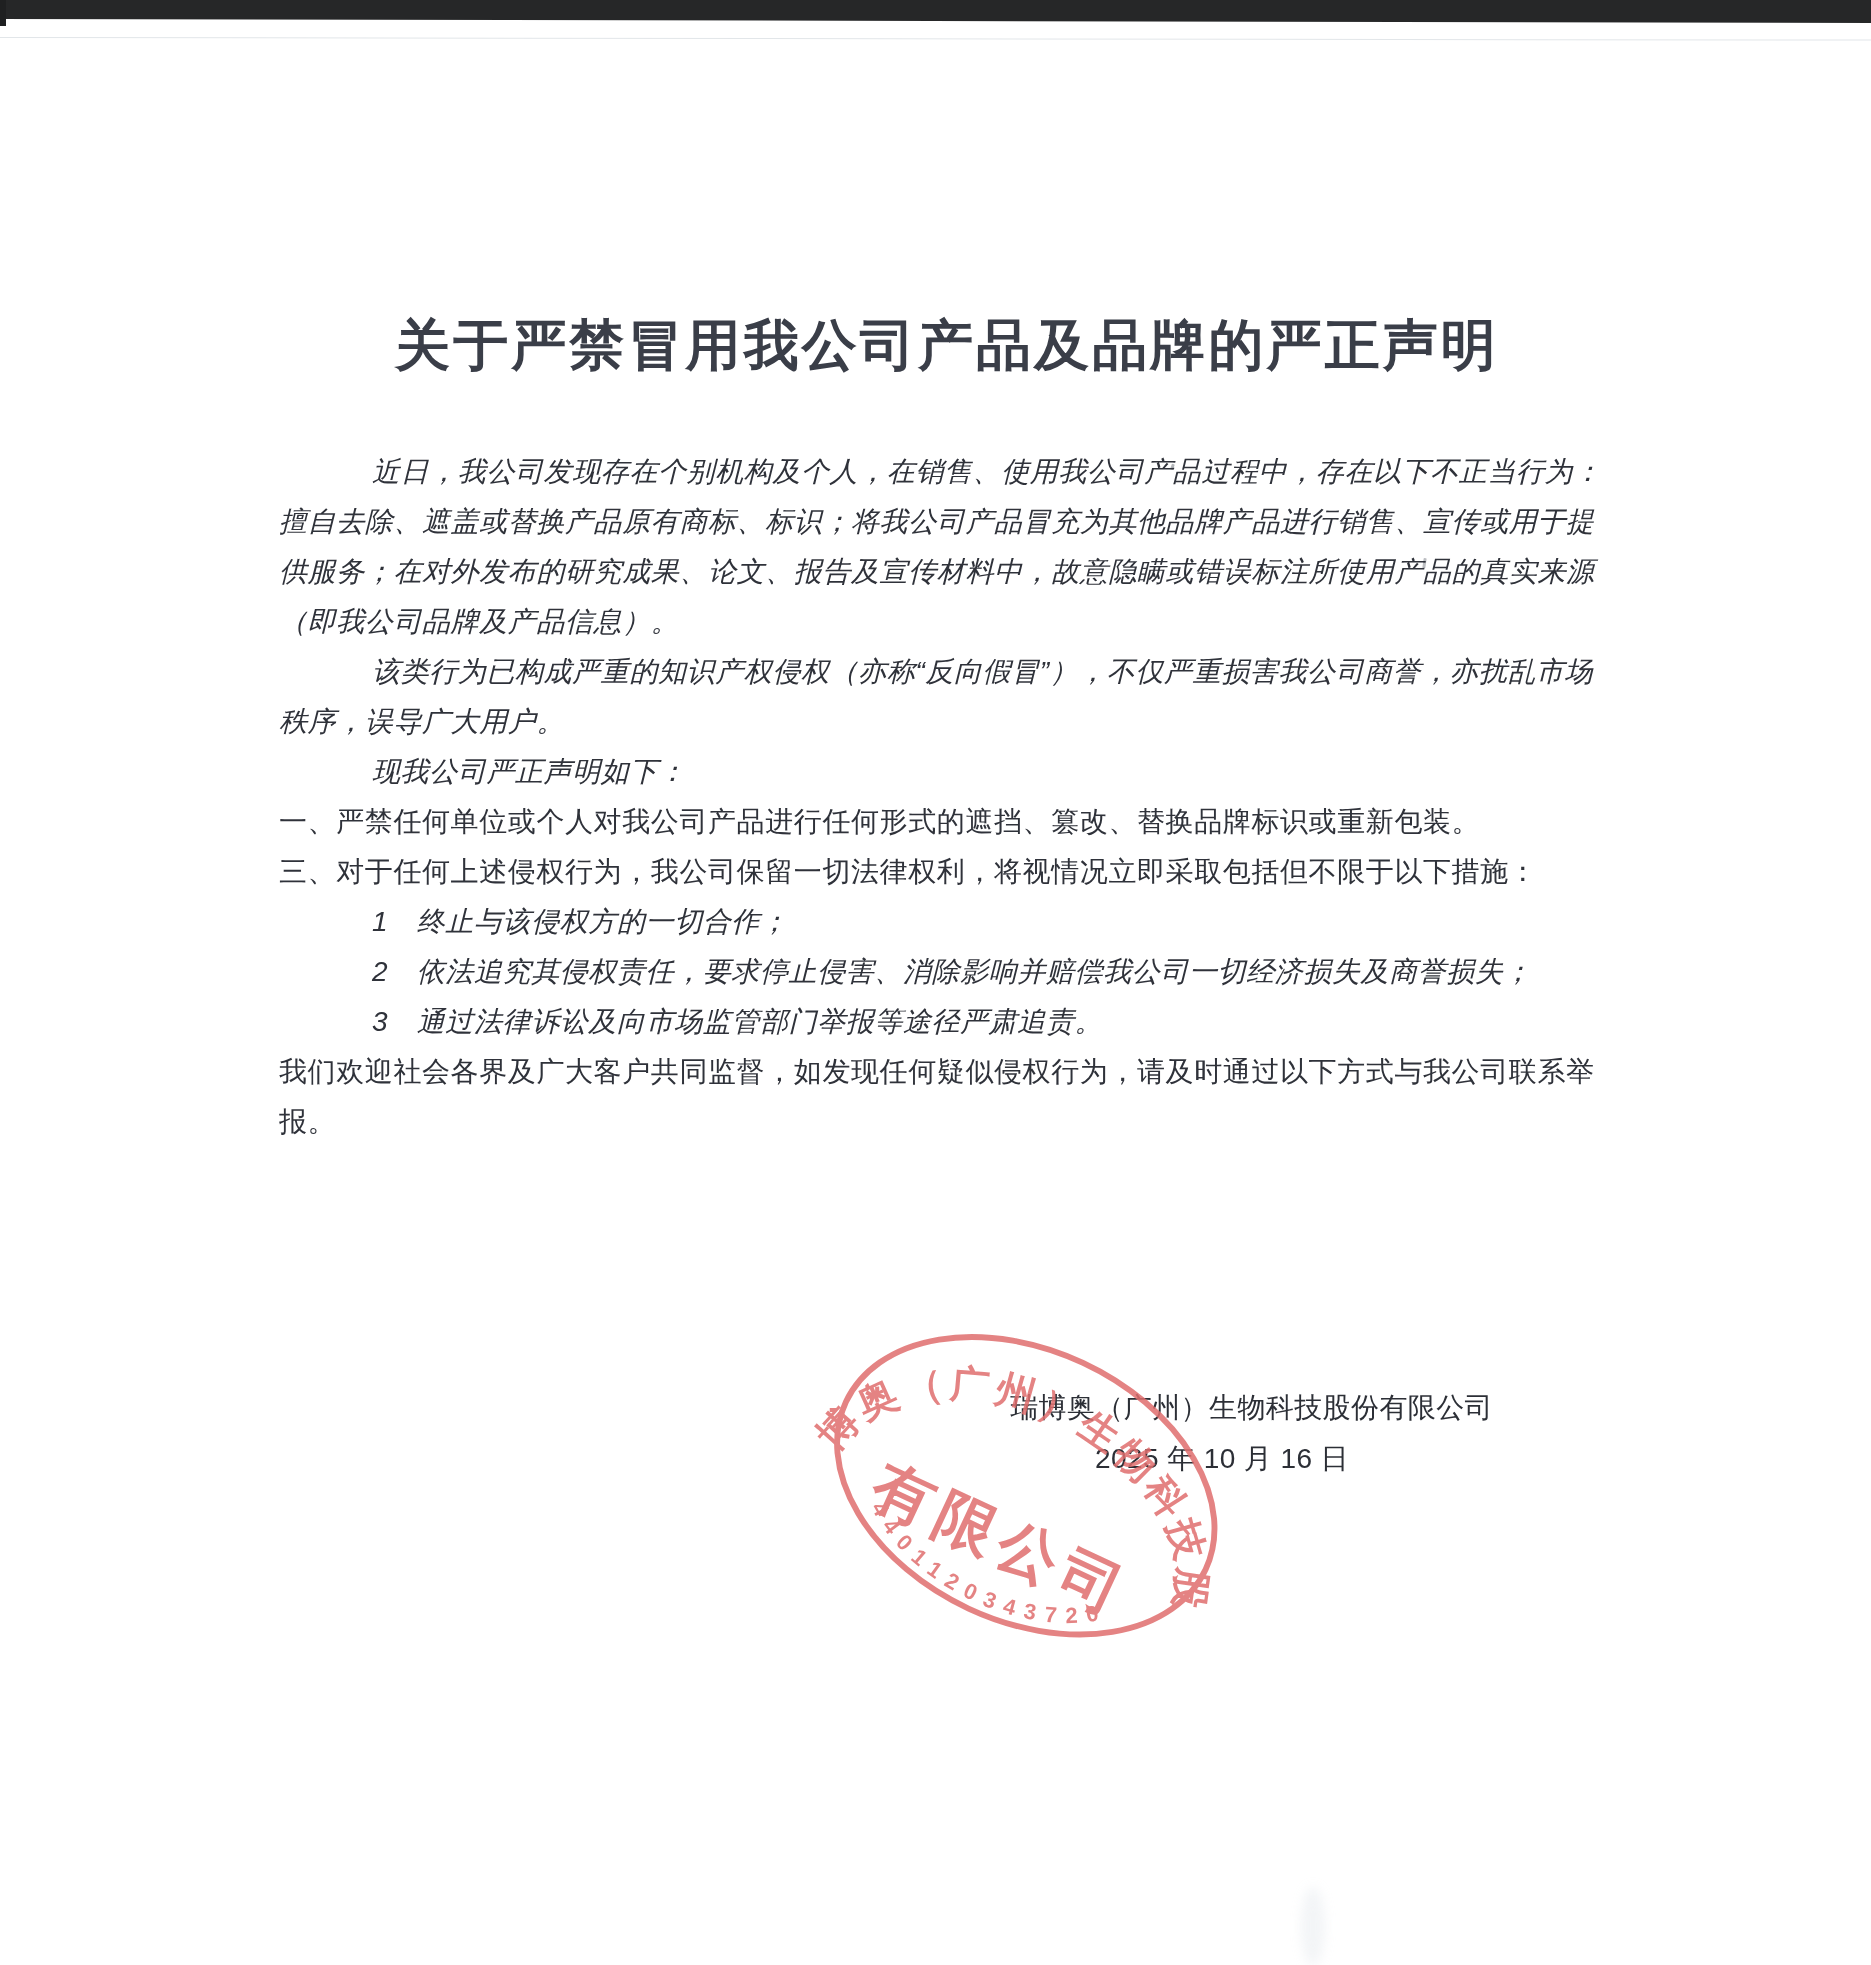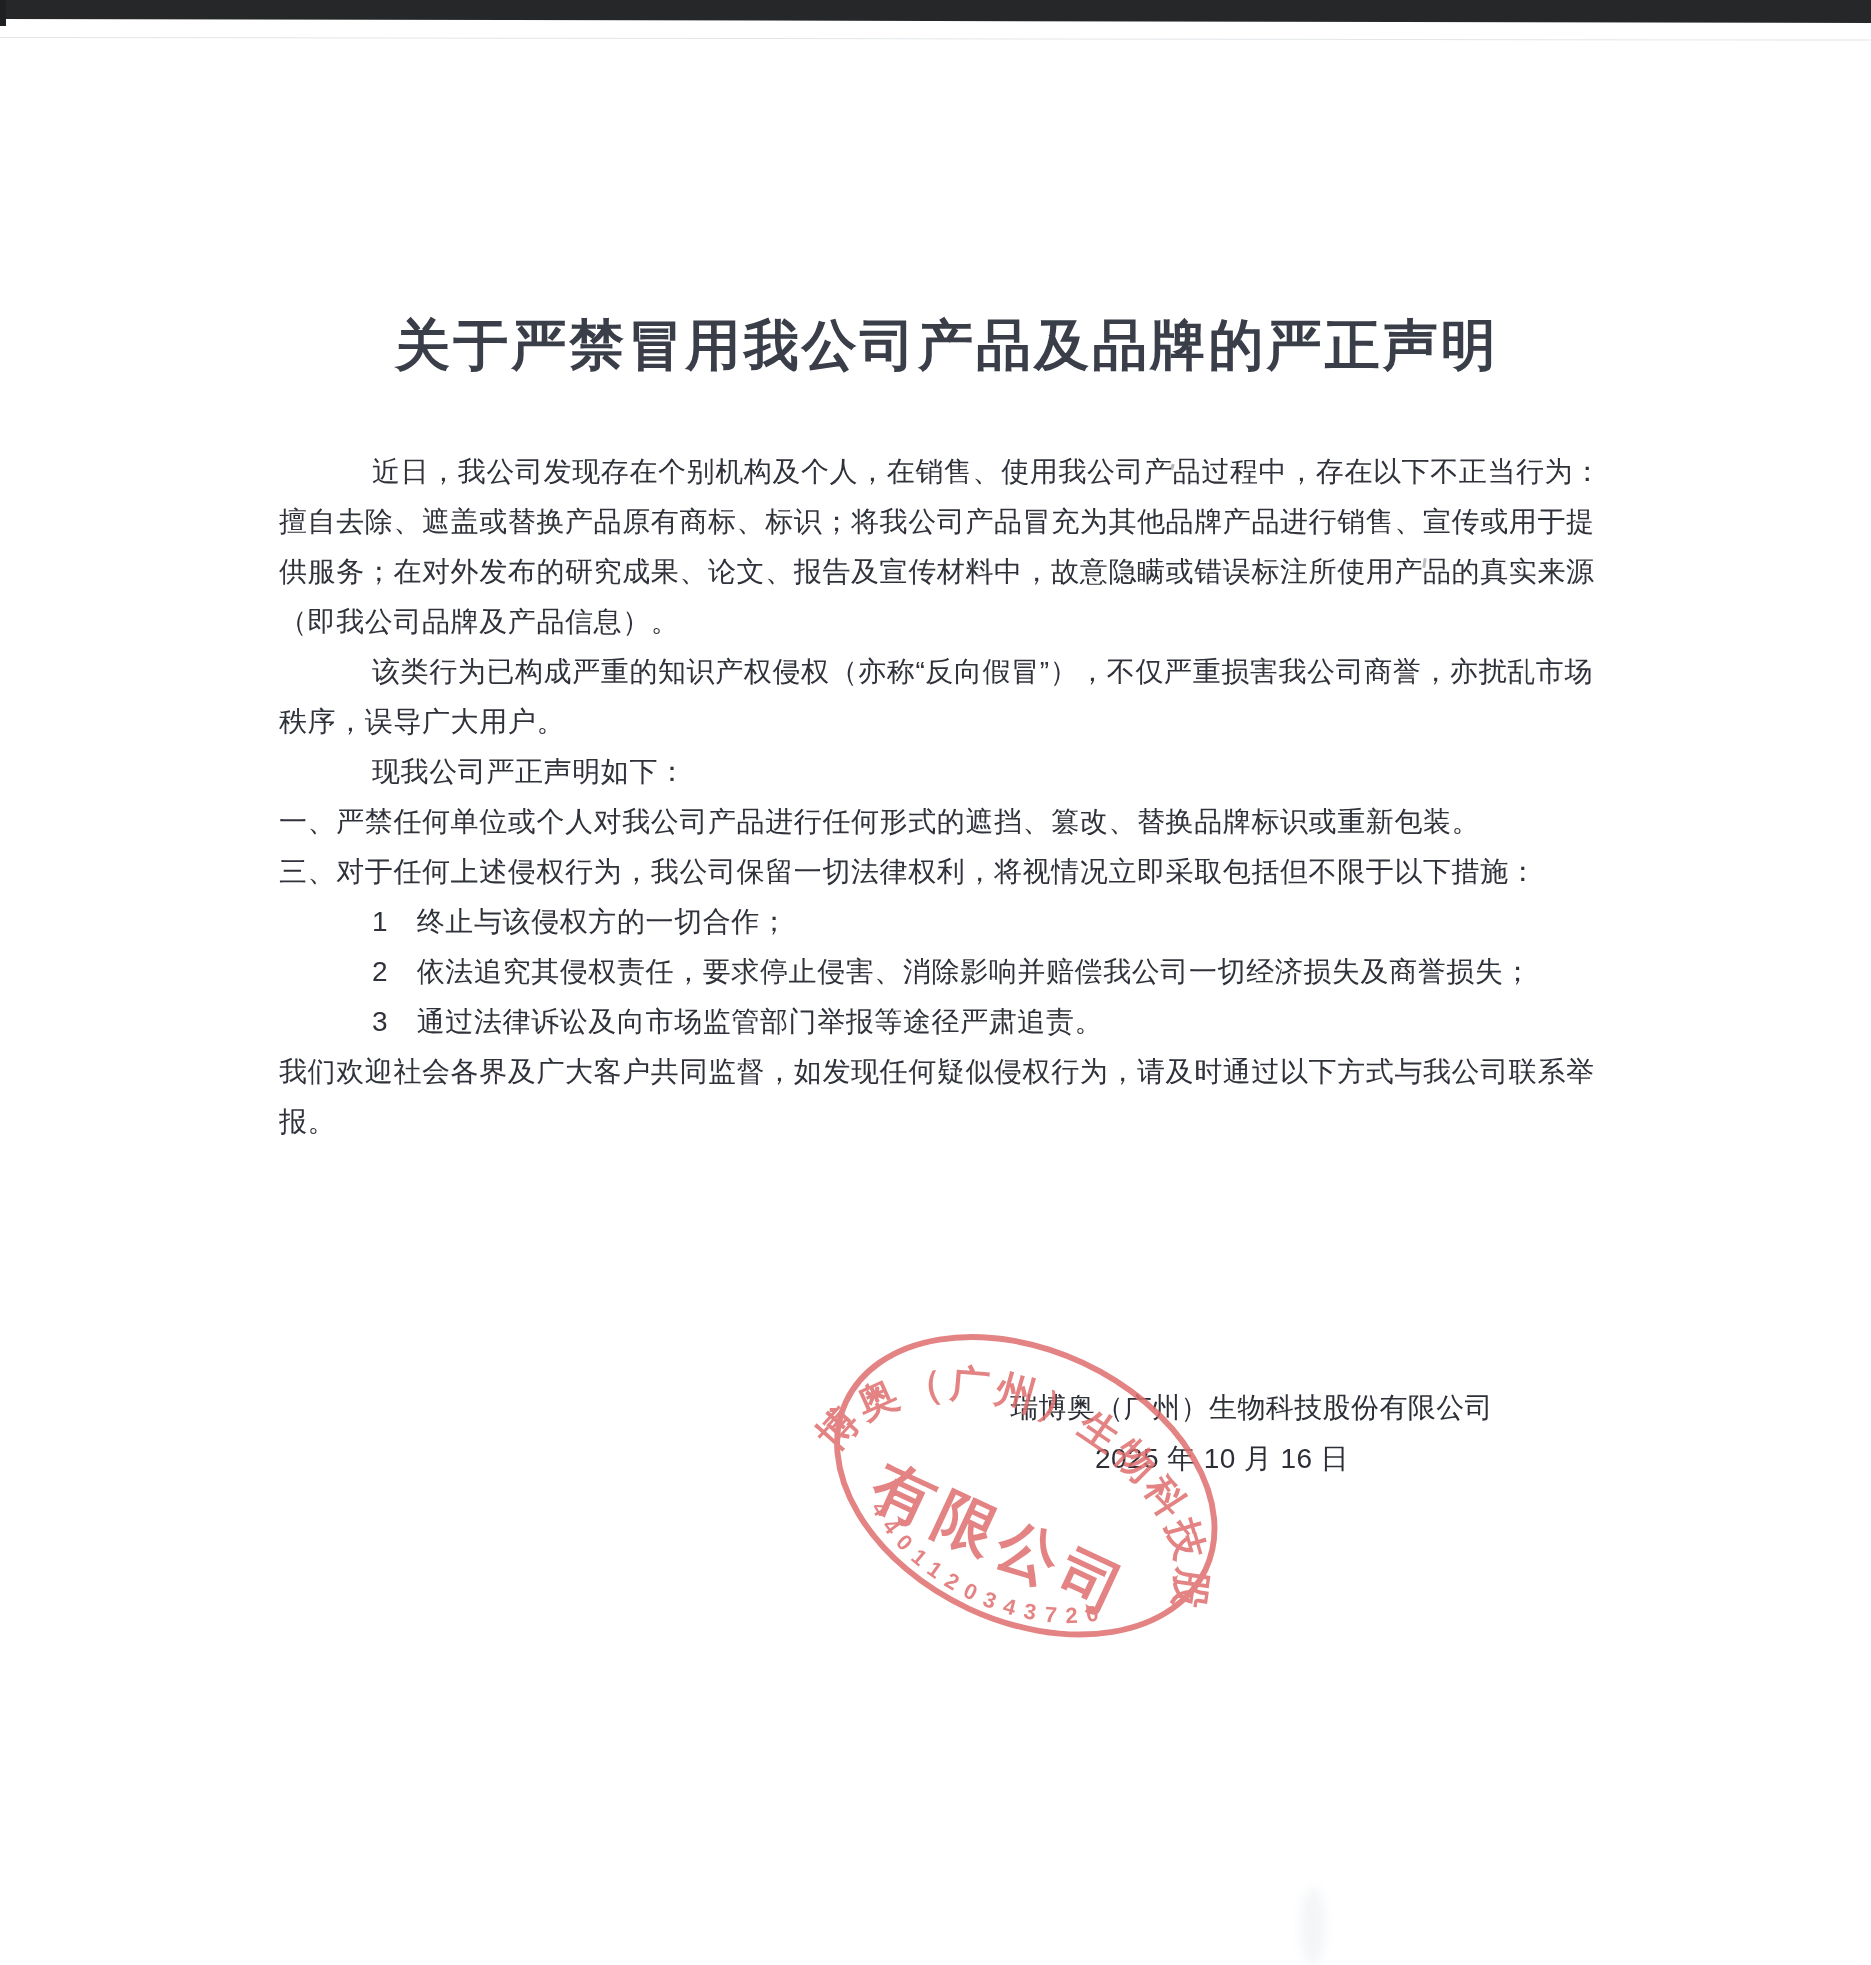--- a/index.html
+++ b/index.html
@@ -29,21 +29,21 @@
   .doc-title{
     position:absolute;left:0;top:309px;width:1872px;text-align:center;
     font-size:55px;letter-spacing:3.1px;font-weight:600;color:#3a3e48;
     transform:translateX(11px);white-space:nowrap;
   }
   .doc-body{
     position:absolute;left:279px;top:447px;width:1399px;
     font-size:28px;line-height:50px;letter-spacing:0.6px;color:#2f323a;
   }
   .para{white-space:pre-line;word-break:keep-all;}
-  .para.indent{text-indent:93px;}
+  .para.indent{text-indent:93px;font-style:italic;}
 
   .signature-block{
     position:absolute;left:951px;top:1382px;width:542px;text-align:center;
     font-size:28px;line-height:51px;letter-spacing:0.4px;color:#2c2f36;
   }
   .signature-company{white-space:nowrap;text-align:right;}
   .signature-date{white-space:nowrap;}
 
   
   .stamp-svg{position:absolute;left:794px;top:1289px;}

